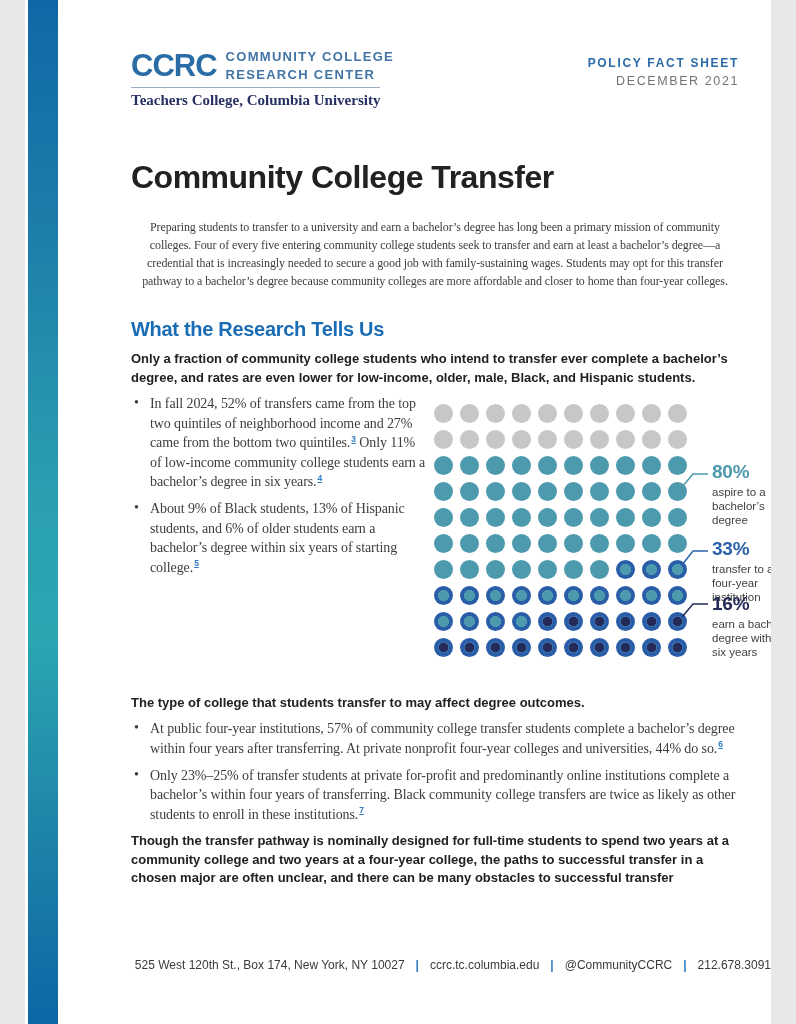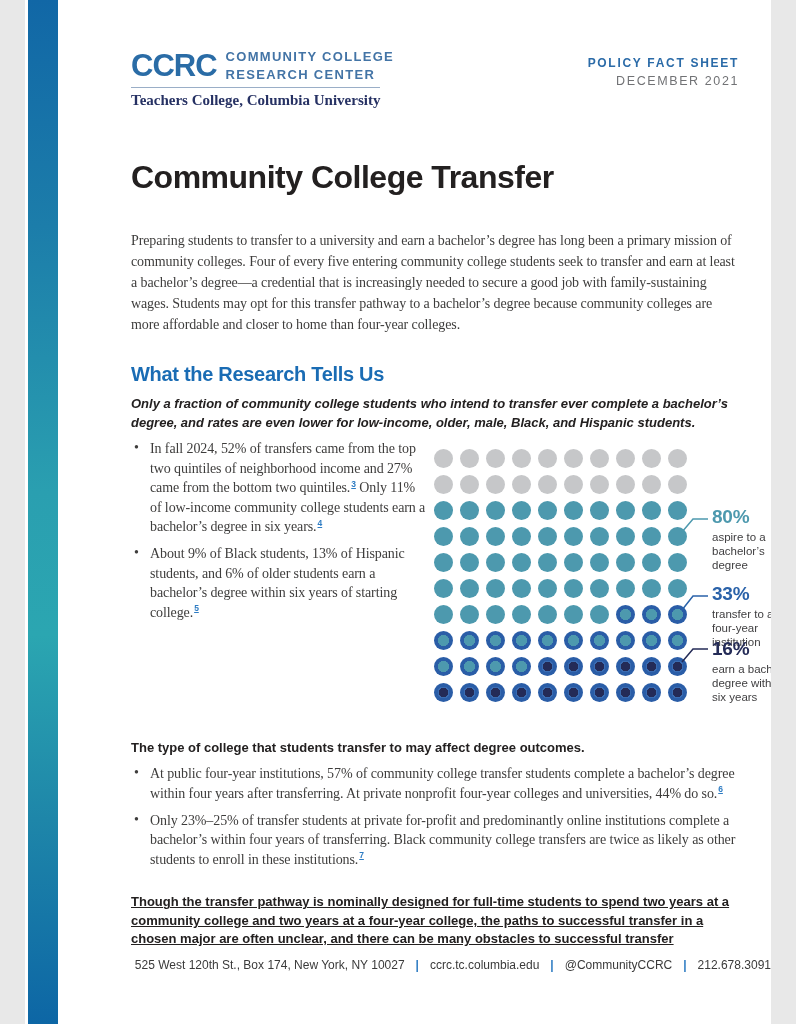--- a/index.html
+++ b/index.html
@@ -21,28 +21,28 @@
   .logo-acronym { font-size:31px; font-weight:bold; letter-spacing:-1px; color:#2a6ca6; line-height:1; }
   .logo-lines { margin-left:9px; font-size:13px; font-weight:bold; letter-spacing:1.3px; color:#4374a6; line-height:1.35; }
   .logo-rule { width:249px; height:1px; background:#9aaec7; margin:4px 0 4px; }
   .logo-affiliation { font-family:"Liberation Serif", serif; font-weight:bold; font-size:15px; color:#263163; }
   .header-right { text-align:right; padding-top:8px; }
   .kicker { font-size:12px; font-weight:bold; letter-spacing:1.7px; color:#2b6ba8; }
   .date { font-size:12.5px; letter-spacing:1.6px; color:#717275; margin-top:4px; }
 
   
   .page-title { margin-top:50px; font-size:32px; font-weight:bold; letter-spacing:-0.5px; color:#232020; }
-  .intro { margin-top:34px; font-family:"Liberation Serif", serif; font-size:14px; line-height:1.5; letter-spacing:-0.1px; color:#3e3d3c; }
+  .intro { margin-top:22px; font-family:"Liberation Serif", serif; font-size:12px; line-height:1.5; letter-spacing:-0.1px; color:#3e3d3c;text-align:center; }
 
   
   .section-heading { margin-top:28px; font-size:20px; font-weight:bold; letter-spacing:-0.3px; color:#1a6cb4; }
   .lead { font-size:13px; font-weight:bold; line-height:1.42; color:#232020; }
-  .lead1 { margin-top:9px;font-style:italic; }
+  .lead1 { margin-top:9px; }
   .lead2 { margin-top:14px; }
-  .lead3 { margin-top:24px;text-decoration:underline; }
+  .lead3 { margin-top:8px; }
 
   ul.bullets { list-style:none; margin-top:7px; }
   ul.bullets li {
     position:relative; padding-left:19px; margin-top:7px;
     font-family:"Liberation Serif", serif; font-size:14px; line-height:1.4; letter-spacing:-0.1px; color:#3e3d3c;
   }
   ul.bullets li::before { content:"\2022"; position:absolute; left:3px; top:-1px; color:#3e3d3c; }
   sup.fn {
     font-family:"Liberation Sans", sans-serif; font-size:8.5px; font-weight:bold;
     color:#2e7cc3; text-decoration:underline; margin-left:1px;

